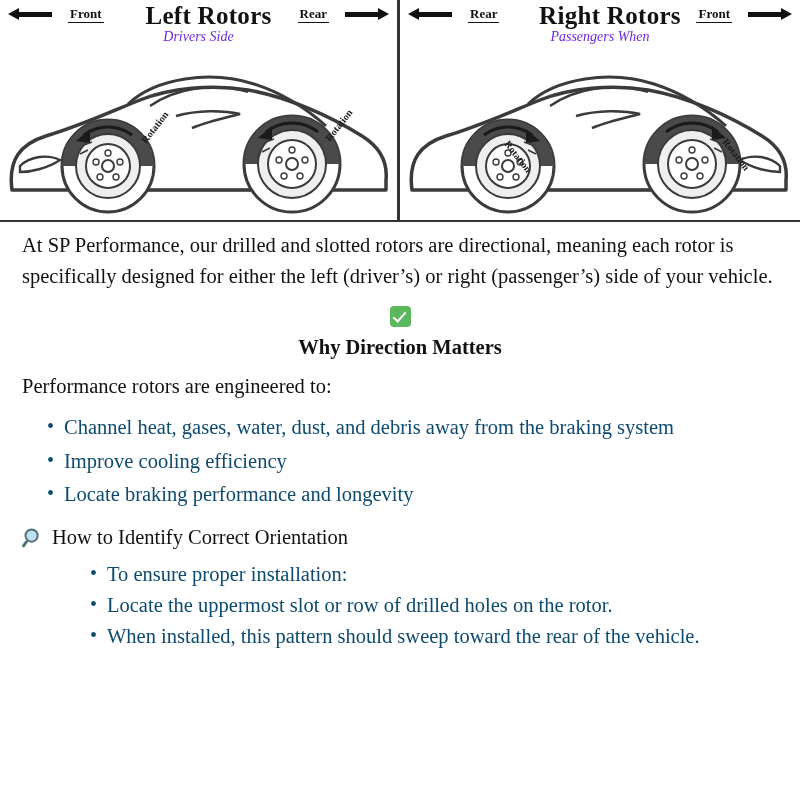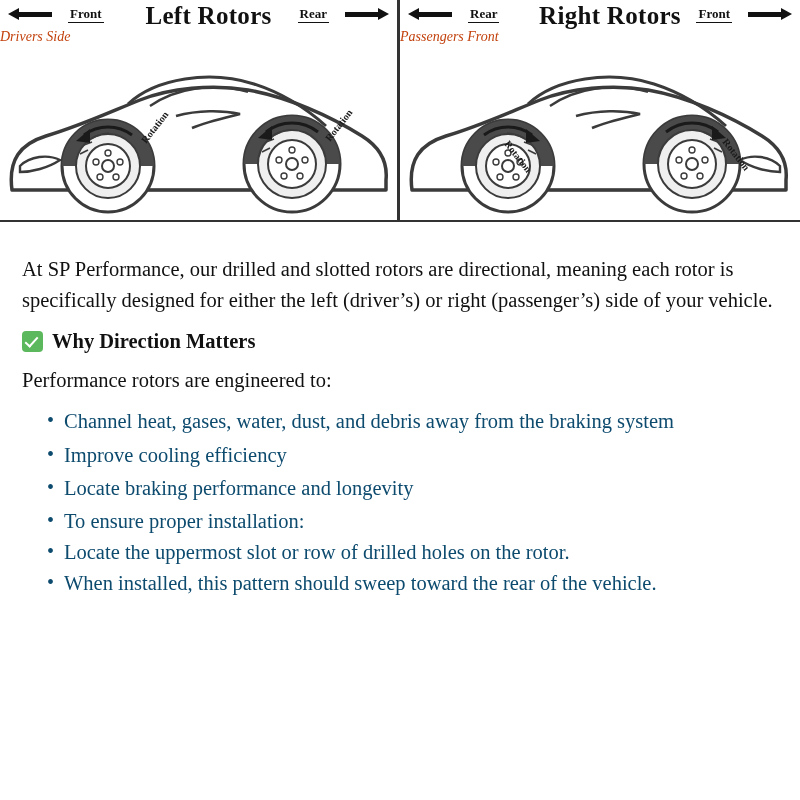--- a/index.html
+++ b/index.html
@@ -50,23 +50,24 @@
     font-size: 25px;
     letter-spacing: .3px;
     color: #111;
     margin-left: 10px;
   }
   .panel-sub {
     position: absolute;
     top: 29px;
     left: 0;
     width: 100%;
+    text-align: center;
     font-style: italic;
     font-size: 14px;
-    color: #c2410c;
+    color: #6d28d9;
   }
 
   .arrow-tag {
     position: absolute;
     top: 6px;
     display: flex;
     align-items: center;
     gap: 16px;
     font-size: 13px;
     font-weight: bold;
@@ -100,37 +101,38 @@
   }
   .arrow-shape.to-left .shaft { left: 10px; right: 0; }
   .arrow-shape.to-left .head { left: 0; border-right: 11px solid #111; }
   .arrow-shape.to-right .shaft { left: 0; right: 10px; }
   .arrow-shape.to-right .head { right: 0; border-left: 11px solid #111; }
 
   .car-svg { position: absolute; left: 0; top: 40px; }
 
   
   .content {
-    padding: 32px 22px 0 22px;
+    padding: 8px 22px 0 22px;
     box-sizing: border-box;
   }
   p.para {
     margin: 0 0 10px 0;
     font-size: 20.5px;
     line-height: 1.52;
     color: #111;
   }
   .heading {
     display: flex;
     align-items: center;
     gap: 9px;
     margin: 14px 0 12px 0;
     font-size: 20.5px;
     font-weight: bold;
     color: #111;
+    flex-direction: column;
   }
   .check-badge {
     width: 21px; height: 21px;
     border-radius: 4px;
     background: #5cb85c;
     position: relative;
     display: inline-block;
     flex: none;
   }
   .check-badge::after {
@@ -163,21 +165,21 @@
     margin-bottom: 2px;
     color: #0c4a6e;
   }
   ul.bullets li::before {
     content: "\2022";
     position: absolute;
     left: -17px;
     top: -1px;
     font-size: 20px;
   }
-  ul.bullets.tight li { margin-bottom: 0; }
+  ul.bullets.tight li { margin-bottom: 0; margin-left: 43px; }
 </style>
 </head>
 <body>
 
 <div class="page">
 
   <div class="diagram">
 
     <div class="panel panel-left">
       <div class="panel-title">Left Rotors</div>
@@ -255,21 +257,21 @@
           </g>
           <path d="M -24 -31 A 40 40 0 0 1 24 -31" fill="none" stroke="#1a1a1a" stroke-width="3"></path>
           <polygon points="-32,-25 -18,-37 -18,-23" fill="#1a1a1a"></polygon>
         </g>
         <text x="146" y="104" transform="rotate(-52 146 104)" font-family="Liberation Serif, serif" font-size="10" font-weight="bold" fill="#1a1a1a">Rotation</text>
       </svg>
     </div>
 
     <div class="panel panel-right">
       <div class="panel-title">Right Rotors</div>
-      <div class="panel-sub">Passengers Front</div>
+      <div class="panel-sub">Passengers When</div>
 
       <div class="arrow-tag left-side">
         <span class="arrow-shape to-left">
           <span class="head"></span>
             <span class="shaft"></span>
         </span>
         <span class="lbl">Rear</span>
       </div>
 
       <div class="arrow-tag right-side">
@@ -345,20 +347,27 @@
     </div>
 
     <p class="para">Performance rotors are engineered to:</p>
 
     <ul class="bullets">
       <li>Channel heat, gases, water, dust, and debris away from the braking system</li>
       <li>Improve cooling efficiency</li>
       <li>Locate braking performance and longevity</li>
     </ul>
 
+    <div class="subheading">
+      <svg class="mag-icon" width="23" height="23" viewBox="0 0 24 24">
+        <circle cx="10" cy="10" r="6.4" fill="#bfe0f2" stroke="#4f6d7a" stroke-width="2"></circle>
+        <line x1="4.6" y1="16.4" x2="1.6" y2="20.8" stroke="#4f6d7a" stroke-width="3" stroke-linecap="round"></line>
+      </svg>
+      <span>How to Identify Correct Orientation</span>
+    </div>
 
     <ul class="bullets tight">
       <li>To ensure proper installation:</li>
       <li>Locate the uppermost slot or row of drilled holes on the rotor.</li>
       <li>When installed, this pattern should sweep toward the rear of the vehicle.</li>
     </ul>
   </div>
 </div>
 
 </body></html>

